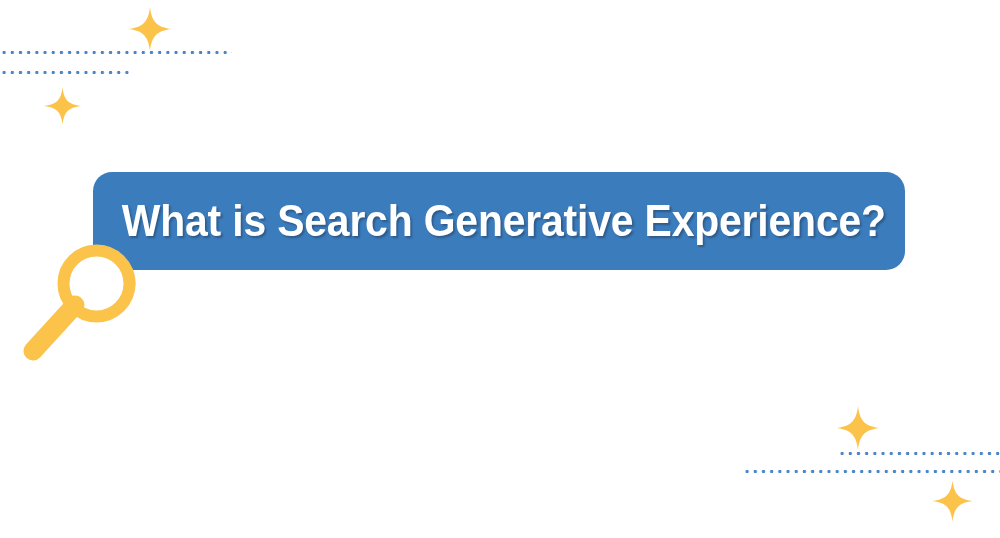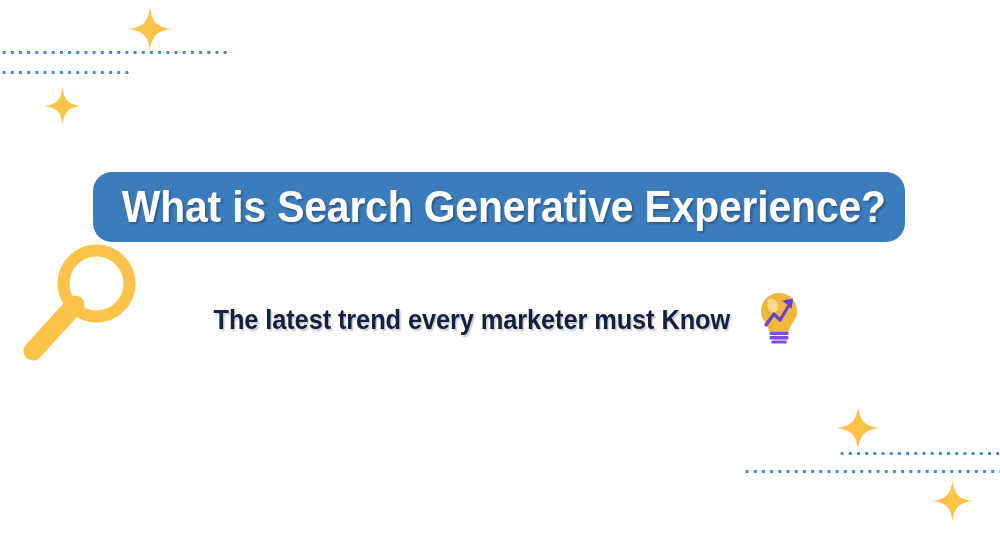--- a/index.html
+++ b/index.html
@@ -41,21 +41,21 @@
   #star-top-small   { left: 44px;  top: 86px;  width: 37px; height: 40px; }
   #star-bottom-large{ left: 836px; top: 404px; width: 44px; height: 48px; }
   #star-bottom-small{ left: 932px; top: 479px; width: 41px; height: 44px; }
 
   
   #title-banner {
     position: absolute;
     left: 93px;
     top: 172px;
     width: 812px;
-    height: 70px;
+    height: 98px;
     background: #3b7cbd;
     border-radius: 19px;
     box-sizing: border-box;
   }
   #title-text {
     position: absolute;
     left: 0;
     right: 0;
     top: 50%;
     transform: translateY(-50%);
@@ -149,30 +149,14 @@
     <path d="M78.5 12.5 a28 28 0 0 1 0 56 a28 28 0 0 0 0 -56 Z" fill="#ffffff"></path>
     <path d="M70 13.6 a28 28 0 0 0 0 53.8 a23.5 23.5 0 0 1 0 -53.8 Z" fill="#ffffff"></path>
     <circle cx="78.5" cy="40.5" r="28" fill="#ffffff"></circle>
     <path d="M92 14.6 a28 28 0 0 1 0 51.8 a25.5 25.5 0 0 0 0 -51.8 Z" fill="#e6e9ee"></path>
 
     <line x1="57" y1="62" x2="15" y2="108" stroke="#fbc34a" stroke-width="19" stroke-linecap="round"></line>
 
     <circle cx="78.5" cy="40.5" r="33" fill="none" stroke="#fbc34a" stroke-width="12"></circle>
   </svg>
 
-  <div id="subtitle-row">
-    <div id="subtitle-text"><span class="squeeze">The latest trend every marketer must Know</span></div>
-    <svg id="idea-bulb-icon" viewBox="0 0 44 52">
-
-      <path d="M22 1 C32.5 1 40 9.2 40 19.2 C40 26.2 35.6 30.4 33.4 34.6 C32.5 36.4 32.2 38 32.2 39.2 L11.8 39.2 C11.8 38 11.5 36.4 10.6 34.6 C8.4 30.4 4 26.2 4 19.2 C4 9.2 11.5 1 22 1 Z" fill="#efb73e"></path>
-
-      <ellipse cx="15.5" cy="13.5" rx="5.2" ry="7.6" transform="rotate(-22 15.5 13.5)" fill="#f6d98f"></ellipse>
-
-      <rect x="12.6" y="39.6" width="18.8" height="3.4" rx="1" fill="#7a4ddb"></rect>
-      <rect x="12.6" y="44" width="18.8" height="3.4" rx="1" fill="#7a4ddb"></rect>
-      <rect x="14.4" y="48.4" width="15.2" height="3.2" rx="1" fill="#7a4ddb"></rect>
-
-      <path d="M9 33 L17 22 L23 28 L34 10" fill="none" stroke="#6b3fd4" stroke-width="3.3" stroke-linejoin="round" stroke-linecap="round"></path>
-      <path d="M25.5 8.5 L36 6.5 L34.5 17 Z" fill="#6b3fd4"></path>
-    </svg>
-  </div>
 
 </div>
 
 </body></html>

